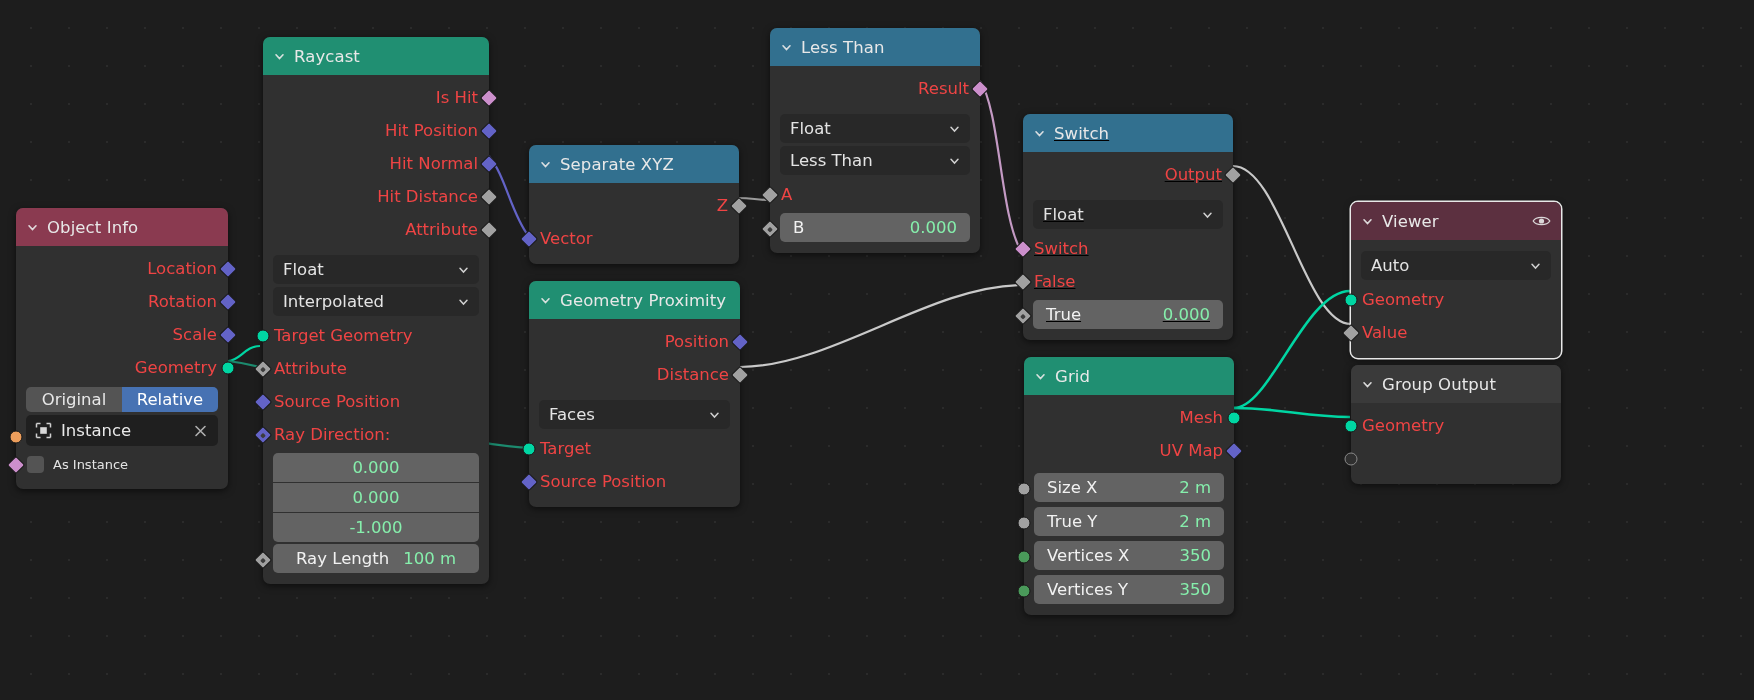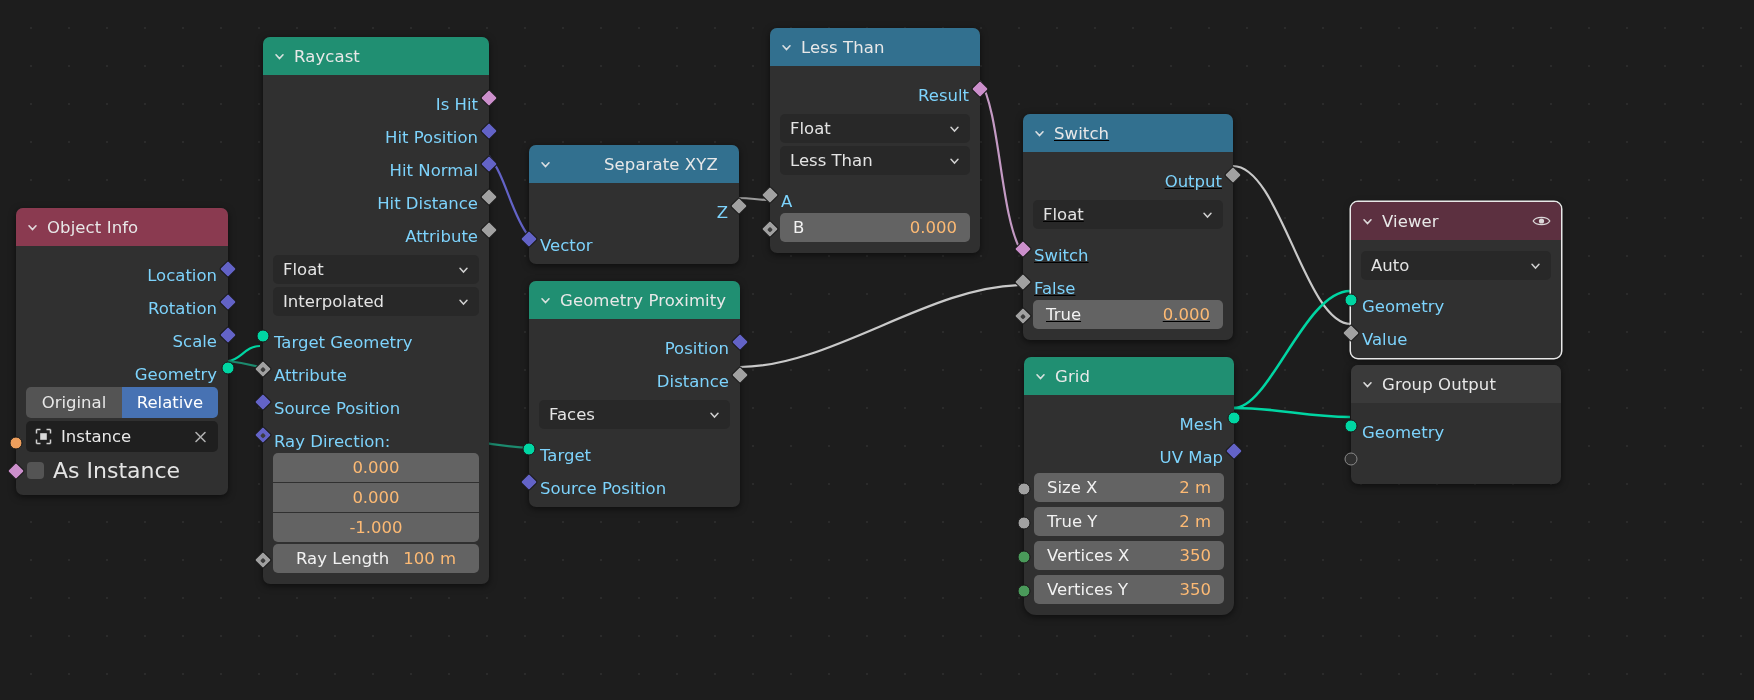--- a/index.html
+++ b/index.html
@@ -39,23 +39,23 @@
     letter-spacing: .1px;
     position: relative;
   }
   .nhead .chev { margin-right: 8px; opacity: .92; display:flex; align-items:center; }
   .nhead .eye { margin-left: auto; display:flex; align-items:center; opacity:.95; }
   .nbody { padding: 6px 0 9px 0; position: relative; }
 
   .row {
     position: relative;
     height: 33px;
-    display: flex; align-items: flex-end;
+    display: flex; align-items: center;
     padding: 0 11px;
-    color: #7dd3fc;
+    color: #ef4444;
     font-size: 16.5px;
     white-space: nowrap;
   }
   .row.out { justify-content: flex-end; }
   .row.in  { justify-content: flex-start; }
 
   .sock {
     position: absolute;
     width: 13px; height: 13px;
     top: 50%;
@@ -104,27 +104,27 @@
     justify-content: center;
     color: #f2f2f2;
     font-size: 16.5px;
     position: relative;
   }
   .field.lr { justify-content: space-between; padding: 0 13px; }
   .field.stackTop { border-radius: 5px 5px 0 0; margin-bottom:0; }
   .field.stackMid { border-radius: 0; margin-top:1px; margin-bottom:0; }
   .field.stackBot { border-radius: 0 0 5px 5px; margin-top:1px; }
   .field .lbl { color: #f2f2f2; }
-  .field .val { color: #fdba74; }
+  .field .val { color: #86efac; }
 
   .fieldrow { position: relative; }
 
   .toggle {
     margin: 3px 10px;
-    height: 31px;
+    height: 25px;
     display: flex;
     border-radius: 5px;
     overflow: hidden;
   }
   .toggle > div {
     flex: 1;
     display:flex; align-items:center; justify-content:center;
     font-size: 16.5px;
     color: #e8e8e8;
     background: #545454;
@@ -143,21 +143,21 @@
     position: relative;
   }
   .objfield .objicon { margin-right: 9px; display:flex; }
   .objfield .xbtn { position:absolute; right: 10px; top:50%; transform: translateY(-50%); display:flex; opacity:.85;}
 
   .chkrow {
     position: relative;
     height: 31px;
     display:flex; align-items:center;
     padding: 0 11px;
-    color:#e4e4e4; font-size:22px;
+    color:#e4e4e4; font-size:13px;
   }
   .chkbox {
     width: 17px; height: 17px;
     background: #545454;
     border-radius: 4px;
     margin-right: 9px;
   }
 </style>
 </head>
 <body>
@@ -321,21 +321,21 @@
         <span class="sock diamdot" style="background:#a1a1a1; left:0; top:16px;"></span>
         <div class="field lr" style="justify-content:center; gap:14px;">
           <span class="lbl">Ray Length</span>
           <span class="val">100 m</span>
         </div>
       </div>
     </div>
   </div>
 
   <div class="node" style="left:529px; top:145px; width:210px;">
-    <div class="nhead" style="background:#32708f;gap:44px;">
+    <div class="nhead" style="background:#32708f;">
       <span class="chev">
         <svg width="13" height="13" viewBox="0 0 13 13">
             <path d="M3 4.8 L6.5 8.6 L10 4.8" stroke="#e8e8e8" stroke-width="1.6" fill="none" stroke-linecap="round"></path>
           </svg>
       </span>
       <span>Separate XYZ</span>
     </div>
     <div class="nbody">
       <div class="row out">
         <span>Z</span>
@@ -462,21 +462,21 @@
       <div class="fieldrow">
         <span class="sock diamdot" style="background:#a1a1a1; left:0; top:16px;"></span>
         <div class="field lr">
           <span class="lbl">True</span>
           <span class="val">0.000</span>
         </div>
       </div>
     </div>
   </div>
 
-  <div class="node" style="left:1024px; top:357px; width:210px;border-radius:12px;">
+  <div class="node" style="left:1024px; top:357px; width:210px;">
     <div class="nhead" style="background:#208f72;">
       <span class="chev">
         <svg width="13" height="13" viewBox="0 0 13 13">
             <path d="M3 4.8 L6.5 8.6 L10 4.8" stroke="#e8e8e8" stroke-width="1.6" fill="none" stroke-linecap="round"></path>
           </svg>
       </span>
       <span>Grid</span>
     </div>
     <div class="nbody">
       <div class="row out">

